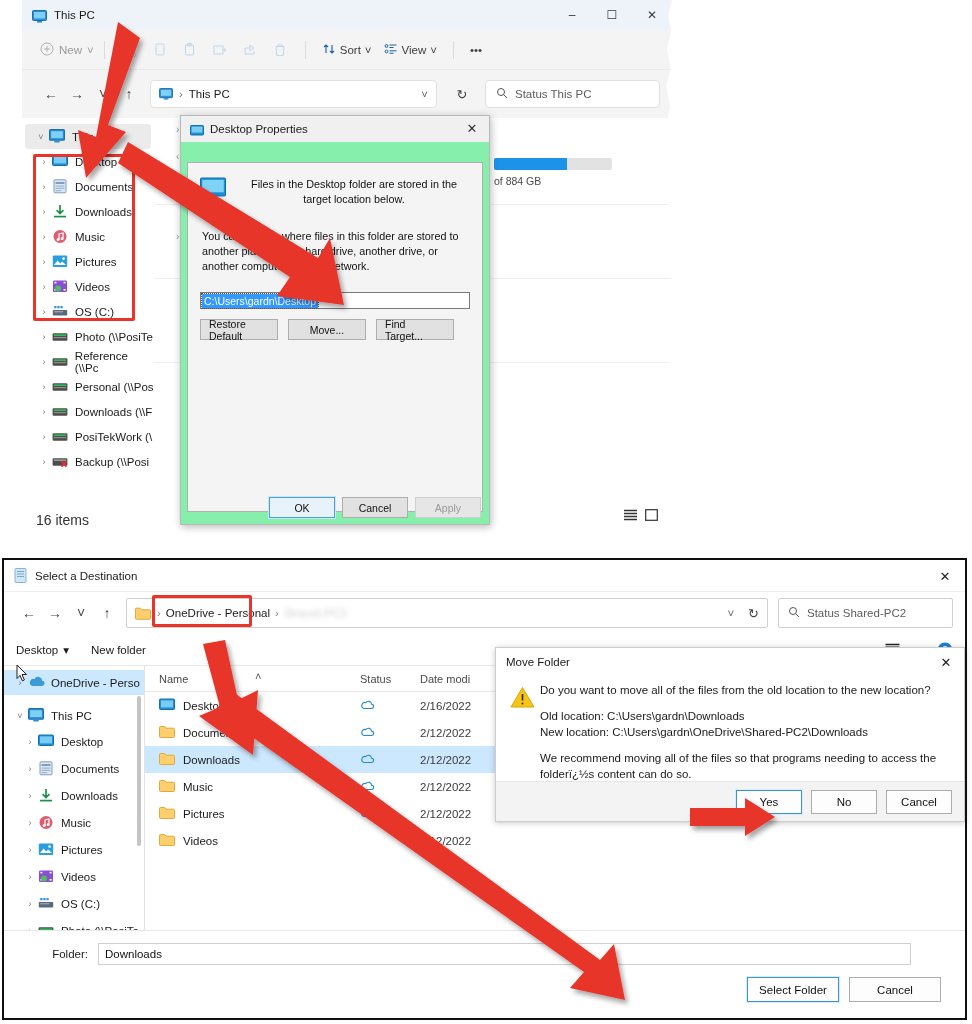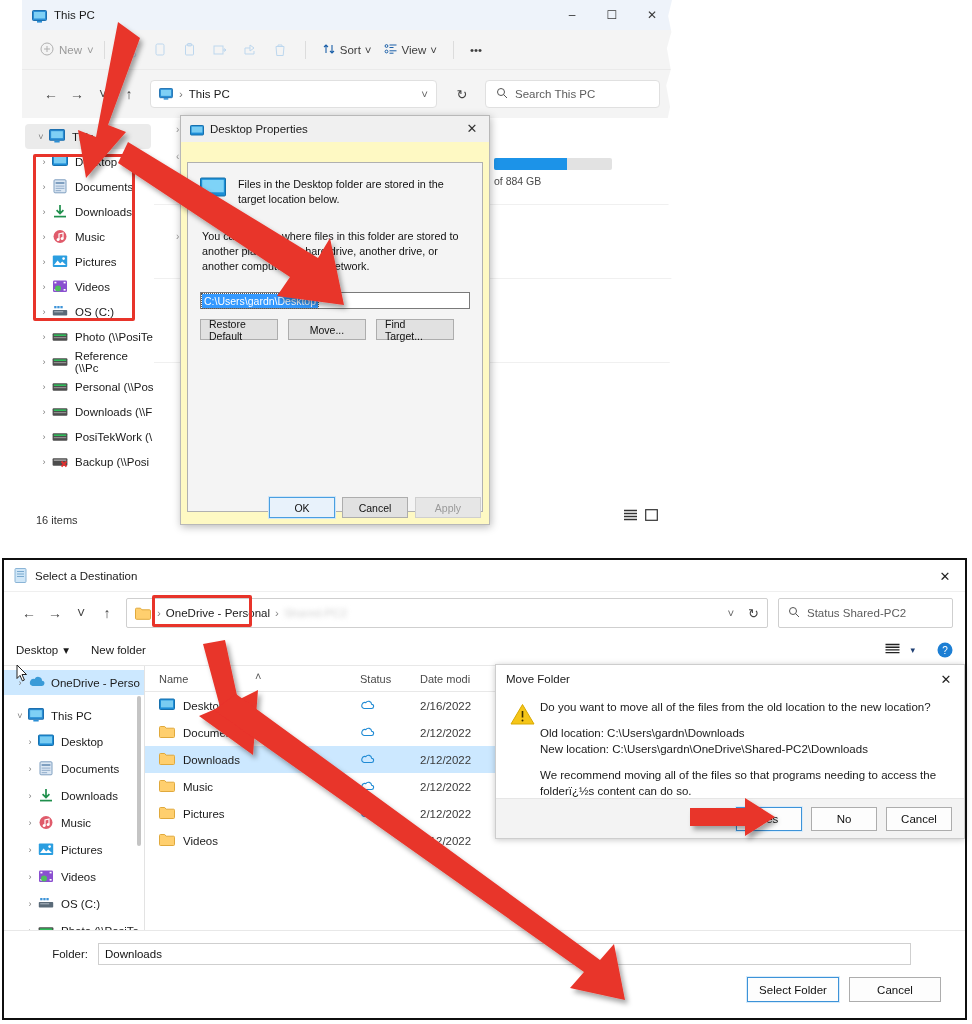--- a/index.html
+++ b/index.html
@@ -70,47 +70,47 @@
   .w1-body{ position:absolute;left:0;top:118px;right:0;bottom:0;display:flex;background:#fff;}
   .w1-nav{ width:132px;background:#fff;padding-top:6px;position:relative;overflow:hidden;}
   .navrow{ height:25px;display:flex;align-items:center;font-size:11.5px;color:#1a1a1a;
            padding-left:8px; }
   .navrow.sel{ background:#ebebeb;border-radius:4px;margin:0 3px; }
   .chev{ width:16px;text-align:center;font-size:9px;color:#7a7a7a; }
   .navicon{ width:16px;height:15px;margin-right:7px;flex:none;position:relative; }
   .w1-content{ flex:1;background:#fff;position:relative;overflow:hidden; }
   .w1-statusbar{ position:absolute;left:0;bottom:4px;width:100%;height:22px;
                  display:flex;align-items:center;background:#fff; }
-  .statustxt{ font-size:11px;color:#333;margin-left:14px; }
+  .statustxt{ font-size:14px;color:#333;margin-left:14px; }
   .viewtoggles{ position:absolute;right:14px;bottom:6px;display:flex;gap:8px;align-items:center;}
 
   
   .capwrap{ position:absolute; left:340px; top:40px; }
   .capbar{ width:118px;height:12px;background:#e2e2e2;border-radius:2px;overflow:hidden; }
   .capfill{ height:100%;background:#1c93e8;width:62%; }
   .captxt{ font-size:10.5px;color:#4a4a4a;margin-top:5px; }
 
   
   .ghostchev{ position:absolute;font-size:10px;color:#9a9a9a; }
 
   
   #propdlg{
-    position:absolute;left:180px;top:115px;width:310px;height:410px;background:#fef9c3;
+    position:absolute;left:180px;top:115px;width:310px;height:410px;background:#86efac;
     border:1px solid #b8b8b8; box-shadow:1px 2px 8px rgba(0,0,0,.28);
     font-family:"Liberation Sans", sans-serif;
   }
   .pd-title{ height:26px;display:flex;align-items:center;background:#f0f0f0;position:relative; }
   .pd-ticon{ width:14px;height:12px;margin-left:9px;margin-right:6px;position:relative; }
   .pd-ttxt{ font-size:11.5px;color:#1a1a1a; }
   .pd-close{ position:absolute;right:6px;top:2px;width:22px;height:20px;
              display:flex;align-items:center;justify-content:center;color:#333;font-size:13px; }
   .pd-tabs{ display:flex;margin-left:8px;margin-top:2px;align-items:flex-end;height:18px; }
   .pd-panel{ margin:0 6px 6px 6px;border:1px solid #b0b0b0;background:#f4f4f4;
              height:350px;position:relative;padding:14px 12px; }
-  .pd-row1{ display:flex;gap:10px; }
+  .pd-row1{ display:flex;gap:10px;text-align:center; }
   .pd-folder-ic{ width:28px;height:24px;flex:none;position:relative; }
   .pd-p{ font-size:10.8px;color:#111;line-height:15px; }
   .pd-p2{ font-size:10.8px;color:#111;line-height:15px;margin-top:22px;margin-left:2px; }
   .pd-input{ margin-top:18px;height:17px;border:1px solid #7a7a7a;background:#fff;
              display:flex;align-items:center;padding:0 1px; }
   .pd-input-sel{ background:#3399ff;color:#fff;font-size:10.5px;padding:1px 2px;
                  outline:1px dotted #555; }
   .pd-btnrow{ margin-top:10px;display:flex;gap:10px; }
   .winbtn{ border:1px solid #adadad;background:#e1e1e1;font-size:10.5px;color:#111;
            height:21px;display:flex;align-items:center;justify-content:center;padding:0 8px; }
@@ -159,21 +159,21 @@
   .fldlbl{ font-size:11.5px;color:#1a1a1a;width:60px;text-align:right;margin-right:10px; }
   .fldinput{ flex:1;height:22px;border:1px solid #cfcfcf;background:#fff;display:flex;
              align-items:center;padding:0 6px;font-size:11.5px;color:#111;margin-right:30px; }
   .btnrow2{ display:flex;justify-content:flex-end;gap:10px;padding:0 24px;margin-top:12px; }
   .w2btn{ width:92px;height:25px;border:1px solid #adadad;background:#fdfdfd;font-size:11.5px;
           color:#111;display:flex;align-items:center;justify-content:center; }
   .w2btn.default{ border:1px solid #3d93d8;outline:1px solid #d9ecfb; }
 
   
   #movedlg{
-    position:absolute;left:495px;top:664px;width:470px;height:175px;background:#fff;
+    position:absolute;left:495px;top:647px;width:470px;height:175px;background:#fff;
     border:1px solid #cdcdcd; box-shadow:0 1px 6px rgba(0,0,0,.22);
   }
   .md-title{ height:28px;display:flex;align-items:center;position:relative; }
   .md-ttxt{ font-size:11.5px;color:#1a1a1a;margin-left:10px; }
   .md-close{ position:absolute;right:8px;top:4px;width:20px;height:20px;display:flex;
              align-items:center;justify-content:center;font-size:13px;color:#222; }
   .md-body{ display:flex;padding:6px 14px 0 14px; }
   .md-warn{ width:30px;flex:none;padding-top:4px; }
   .md-txt{ font-size:11.5px;color:#1a1a1a;line-height:16px; }
   .md-txt p{ margin:0 0 10px 0; }
@@ -307,21 +307,21 @@
         <span class="crumbtxt" style="color:#666">˅</span>
       </div>
       <div class="nav-btn" style="margin-left:12px;font-size:13px">↻</div>
       <div class="searchbox">
         <span>
           <svg width="12" height="12" viewBox="0 0 12 12">
               <circle cx="5" cy="5" r="3.5" fill="none" stroke="#555"></circle>
               <path d="M7.6 7.6L11 11" stroke="#555"></path>
             </svg>
         </span>
-        <span class="searchtxt">Search This PC</span>
+        <span class="searchtxt">Status This PC</span>
       </div>
     </div>
 
     <div class="w1-body">
       <div class="w1-nav">
         <div class="navrow sel">
           <span class="chev">˅</span>
           <span class="navicon">
             <svg width="16" height="14" viewBox="0 0 15 13">
                 <rect x="0.5" y="0.5" width="14" height="10" rx="1" fill="#2b8fd6" stroke="#1d6fae"></rect>

